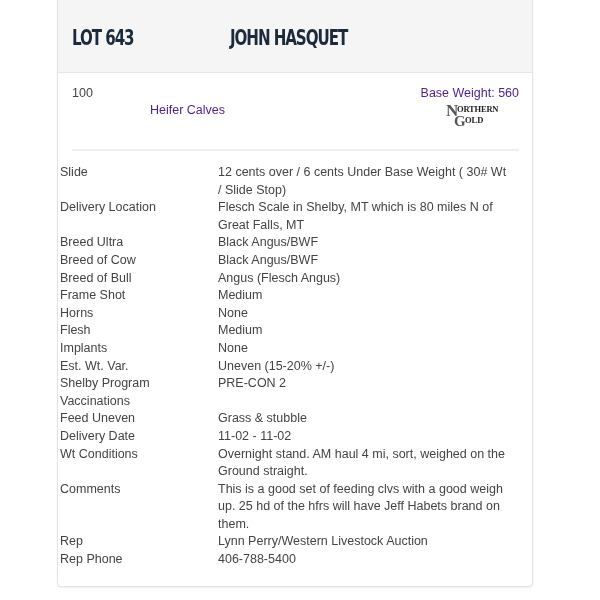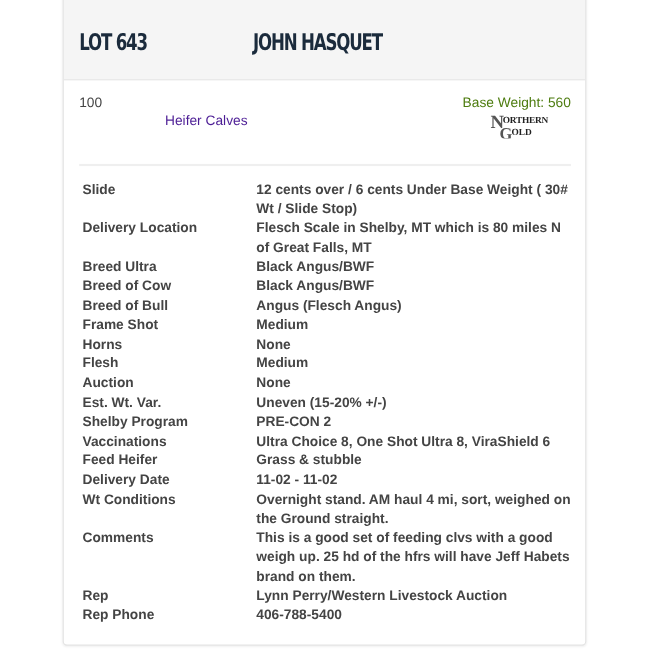--- a/index.html
+++ b/index.html
@@ -75,48 +75,47 @@
     font-size: 12.5px;
     line-height: 17.5px;
     color: #4c1d95;
     margin-top: 16px;
   }
   .base-weight {
     position: absolute;
     right: 13px;
     top: 13px;
     font-size: 12.5px;
-    color: #4d7c0f;
+    color: #4c1d95;
     white-space: nowrap;
   }
   .brand-logo {
     position: absolute;
     right: 14px;
     top: 29px;
     width: 72px;
     height: 24px;
   }
   .divider {
     position: absolute;
     left: 14px;
     right: 13px;
     top: 152px;
     height: 2px;
     background: #efefef;
   }
 
   .details {
     position: absolute;
-    left: 17px;
+    left: 2px;
     top: 167px;
     width: 450px;
     margin: 0;
     padding: 0;
     list-style: none;
-    font-weight: bold;
   }
   .detail-row {
     display: flex;
     font-size: 12.5px;
     line-height: 17.6px;
     color: #444;
   }
   .detail-label {
     width: 158px;
     flex: none;
@@ -184,37 +183,36 @@
     </li>
     <li class="detail-row">
       <span class="detail-label">Horns</span>
       <span class="detail-value">None</span>
     </li>
     <li class="detail-row">
       <span class="detail-label">Flesh</span>
       <span class="detail-value">Medium</span>
     </li>
     <li class="detail-row">
-      <span class="detail-label">Auction</span>
+      <span class="detail-label">Implants</span>
       <span class="detail-value">None</span>
     </li>
     <li class="detail-row">
       <span class="detail-label">Est. Wt. Var.</span>
       <span class="detail-value">Uneven (15-20% +/-)</span>
     </li>
     <li class="detail-row">
       <span class="detail-label">Shelby Program</span>
       <span class="detail-value">PRE-CON 2</span>
     </li>
     <li class="detail-row">
       <span class="detail-label">Vaccinations</span>
-      <span class="detail-value">Ultra Choice 8, One Shot Ultra 8, ViraShield 6</span>
-    </li>
-    <li class="detail-row">
-      <span class="detail-label">Feed Heifer</span>
+    </li>
+    <li class="detail-row">
+      <span class="detail-label">Feed Uneven</span>
       <span class="detail-value">Grass &amp; stubble</span>
     </li>
     <li class="detail-row">
       <span class="detail-label">Delivery Date</span>
       <span class="detail-value">11-02 - 11-02</span>
     </li>
     <li class="detail-row">
       <span class="detail-label">Wt Conditions</span>
       <span class="detail-value">Overnight stand. AM haul 4 mi, sort, weighed on the Ground straight.</span>
     </li>

